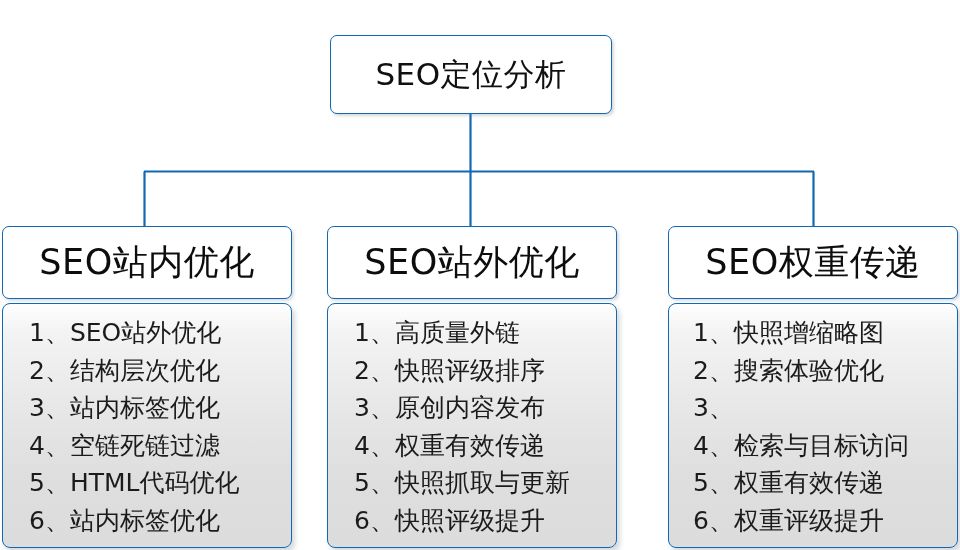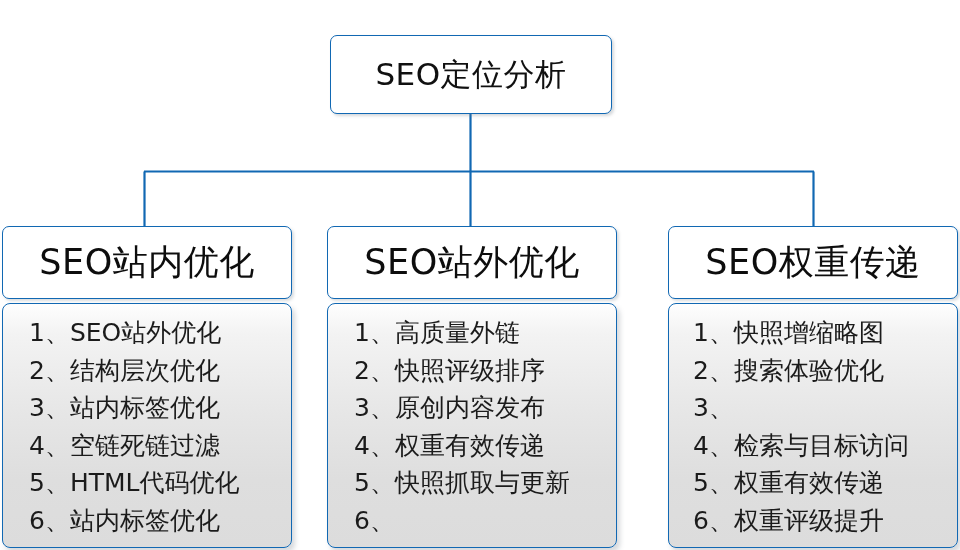--- a/index.html
+++ b/index.html
@@ -193,20 +193,21 @@
       <div class="list-item">
         <span class="item-index">4、</span>
         <span class="item-text">权重有效传递</span>
       </div>
       <div class="list-item">
         <span class="item-index">5、</span>
         <span class="item-text">快照抓取与更新</span>
       </div>
       <div class="list-item">
         <span class="item-index">6、</span>
+        <span class="item-text">快照评级提升</span>
       </div>
     </div>
   </div>
 
   <div class="column col-3">
     <div class="col-header">
       <span class="col-header-title">SEO权重传递</span>
     </div>
     <div class="col-list">
       <div class="list-item">

